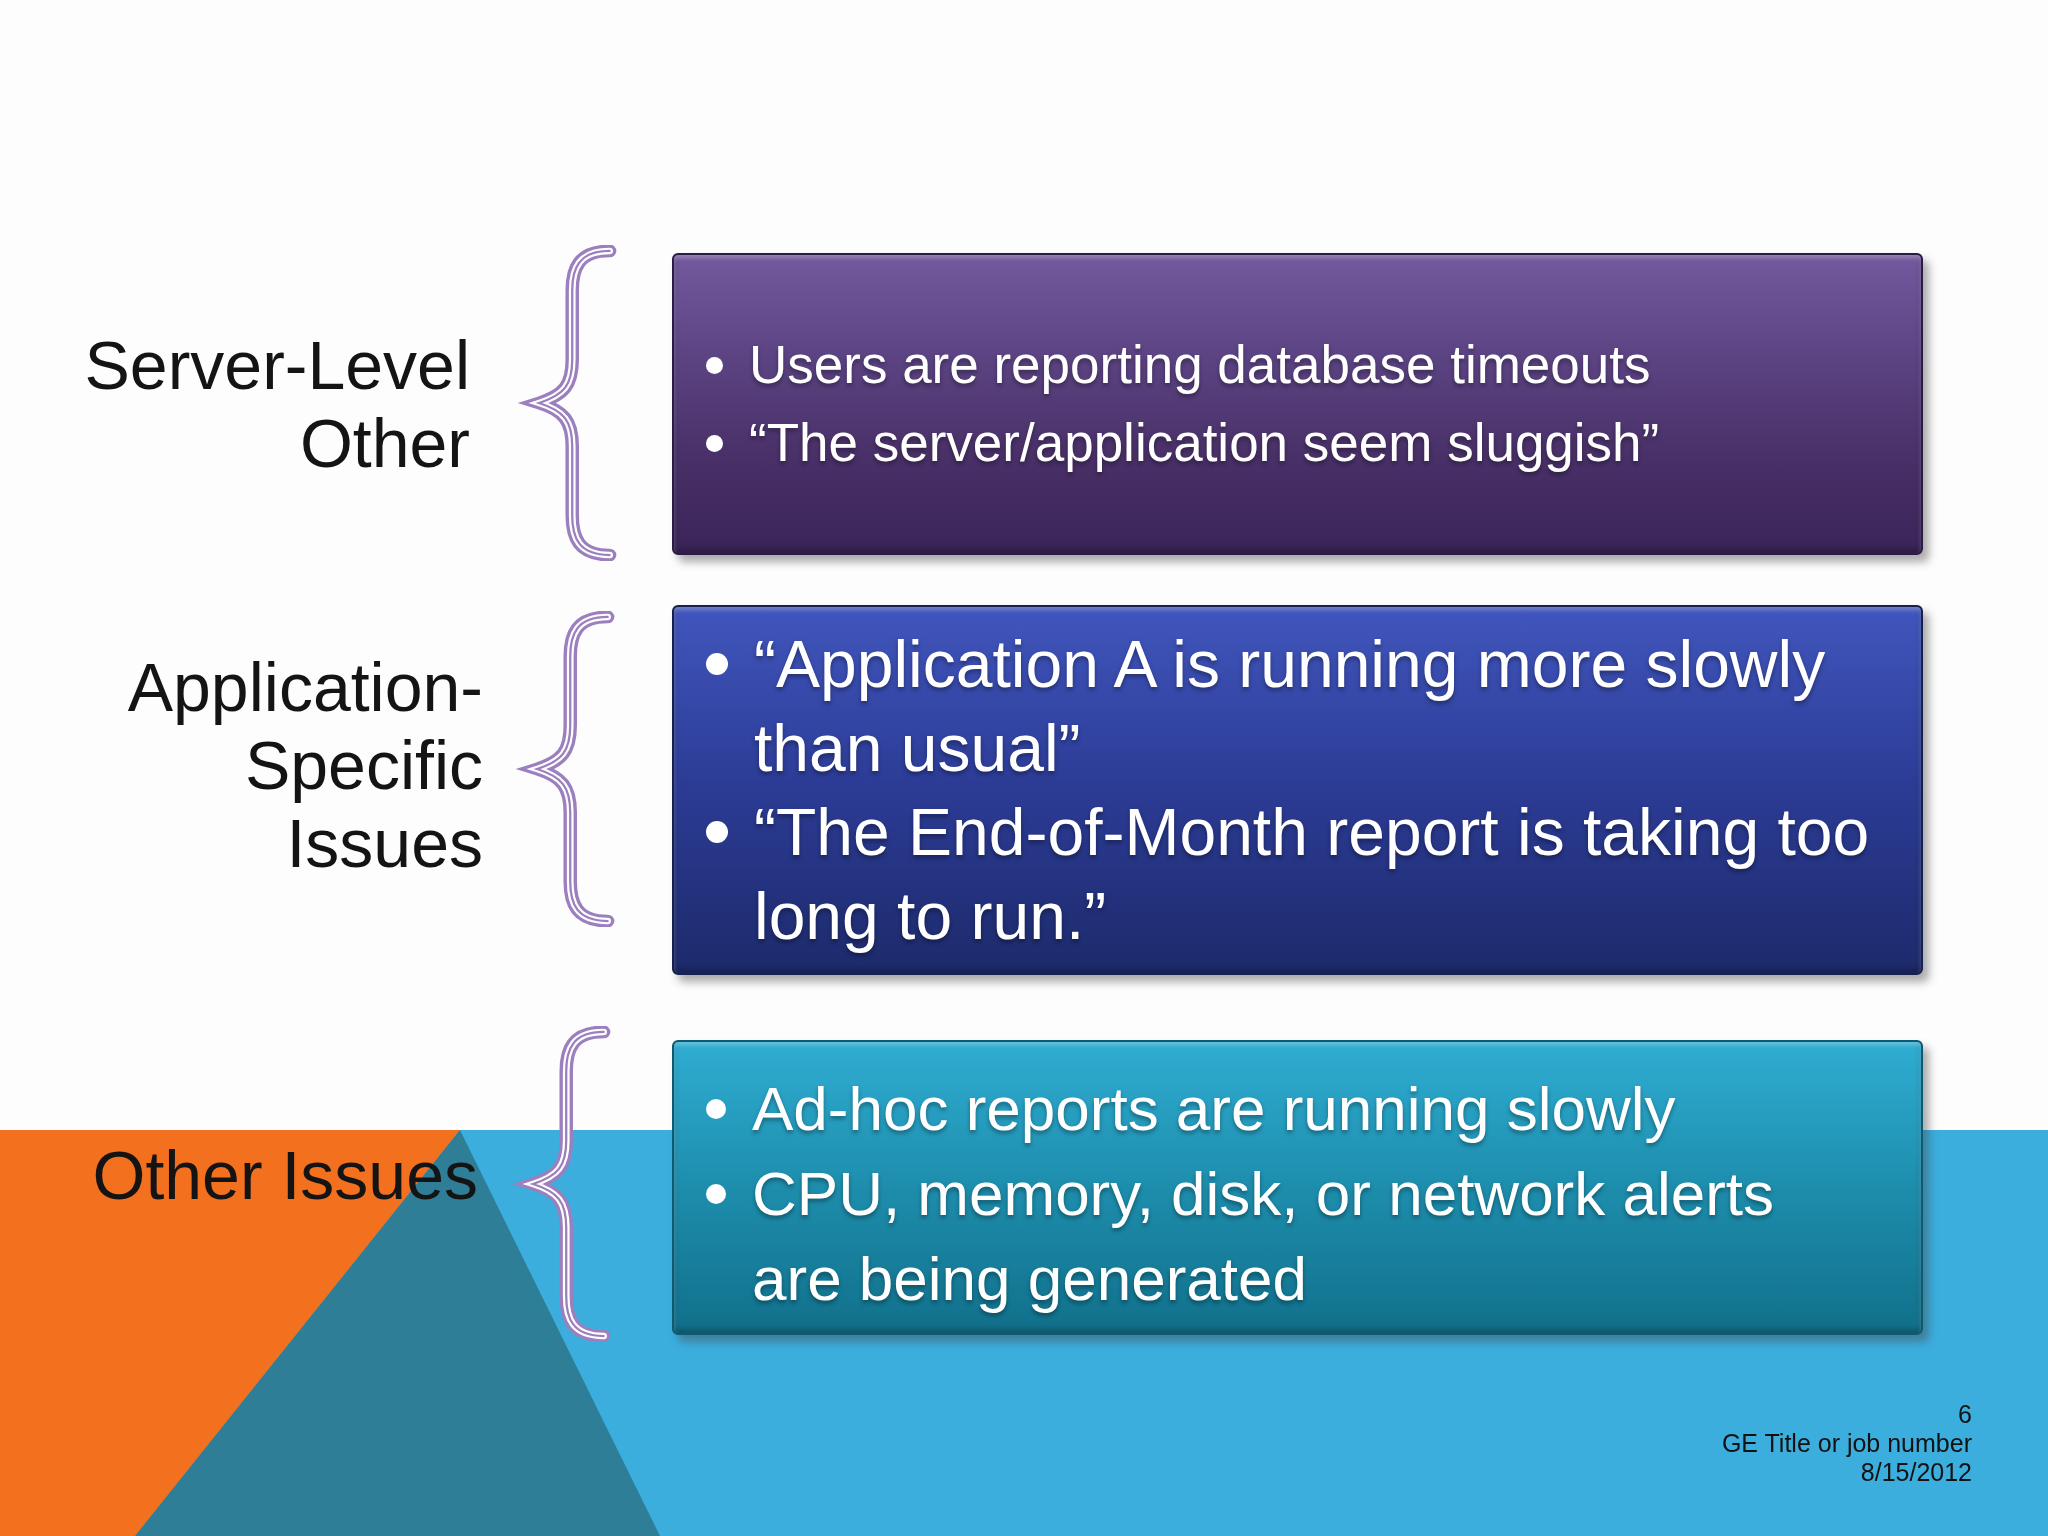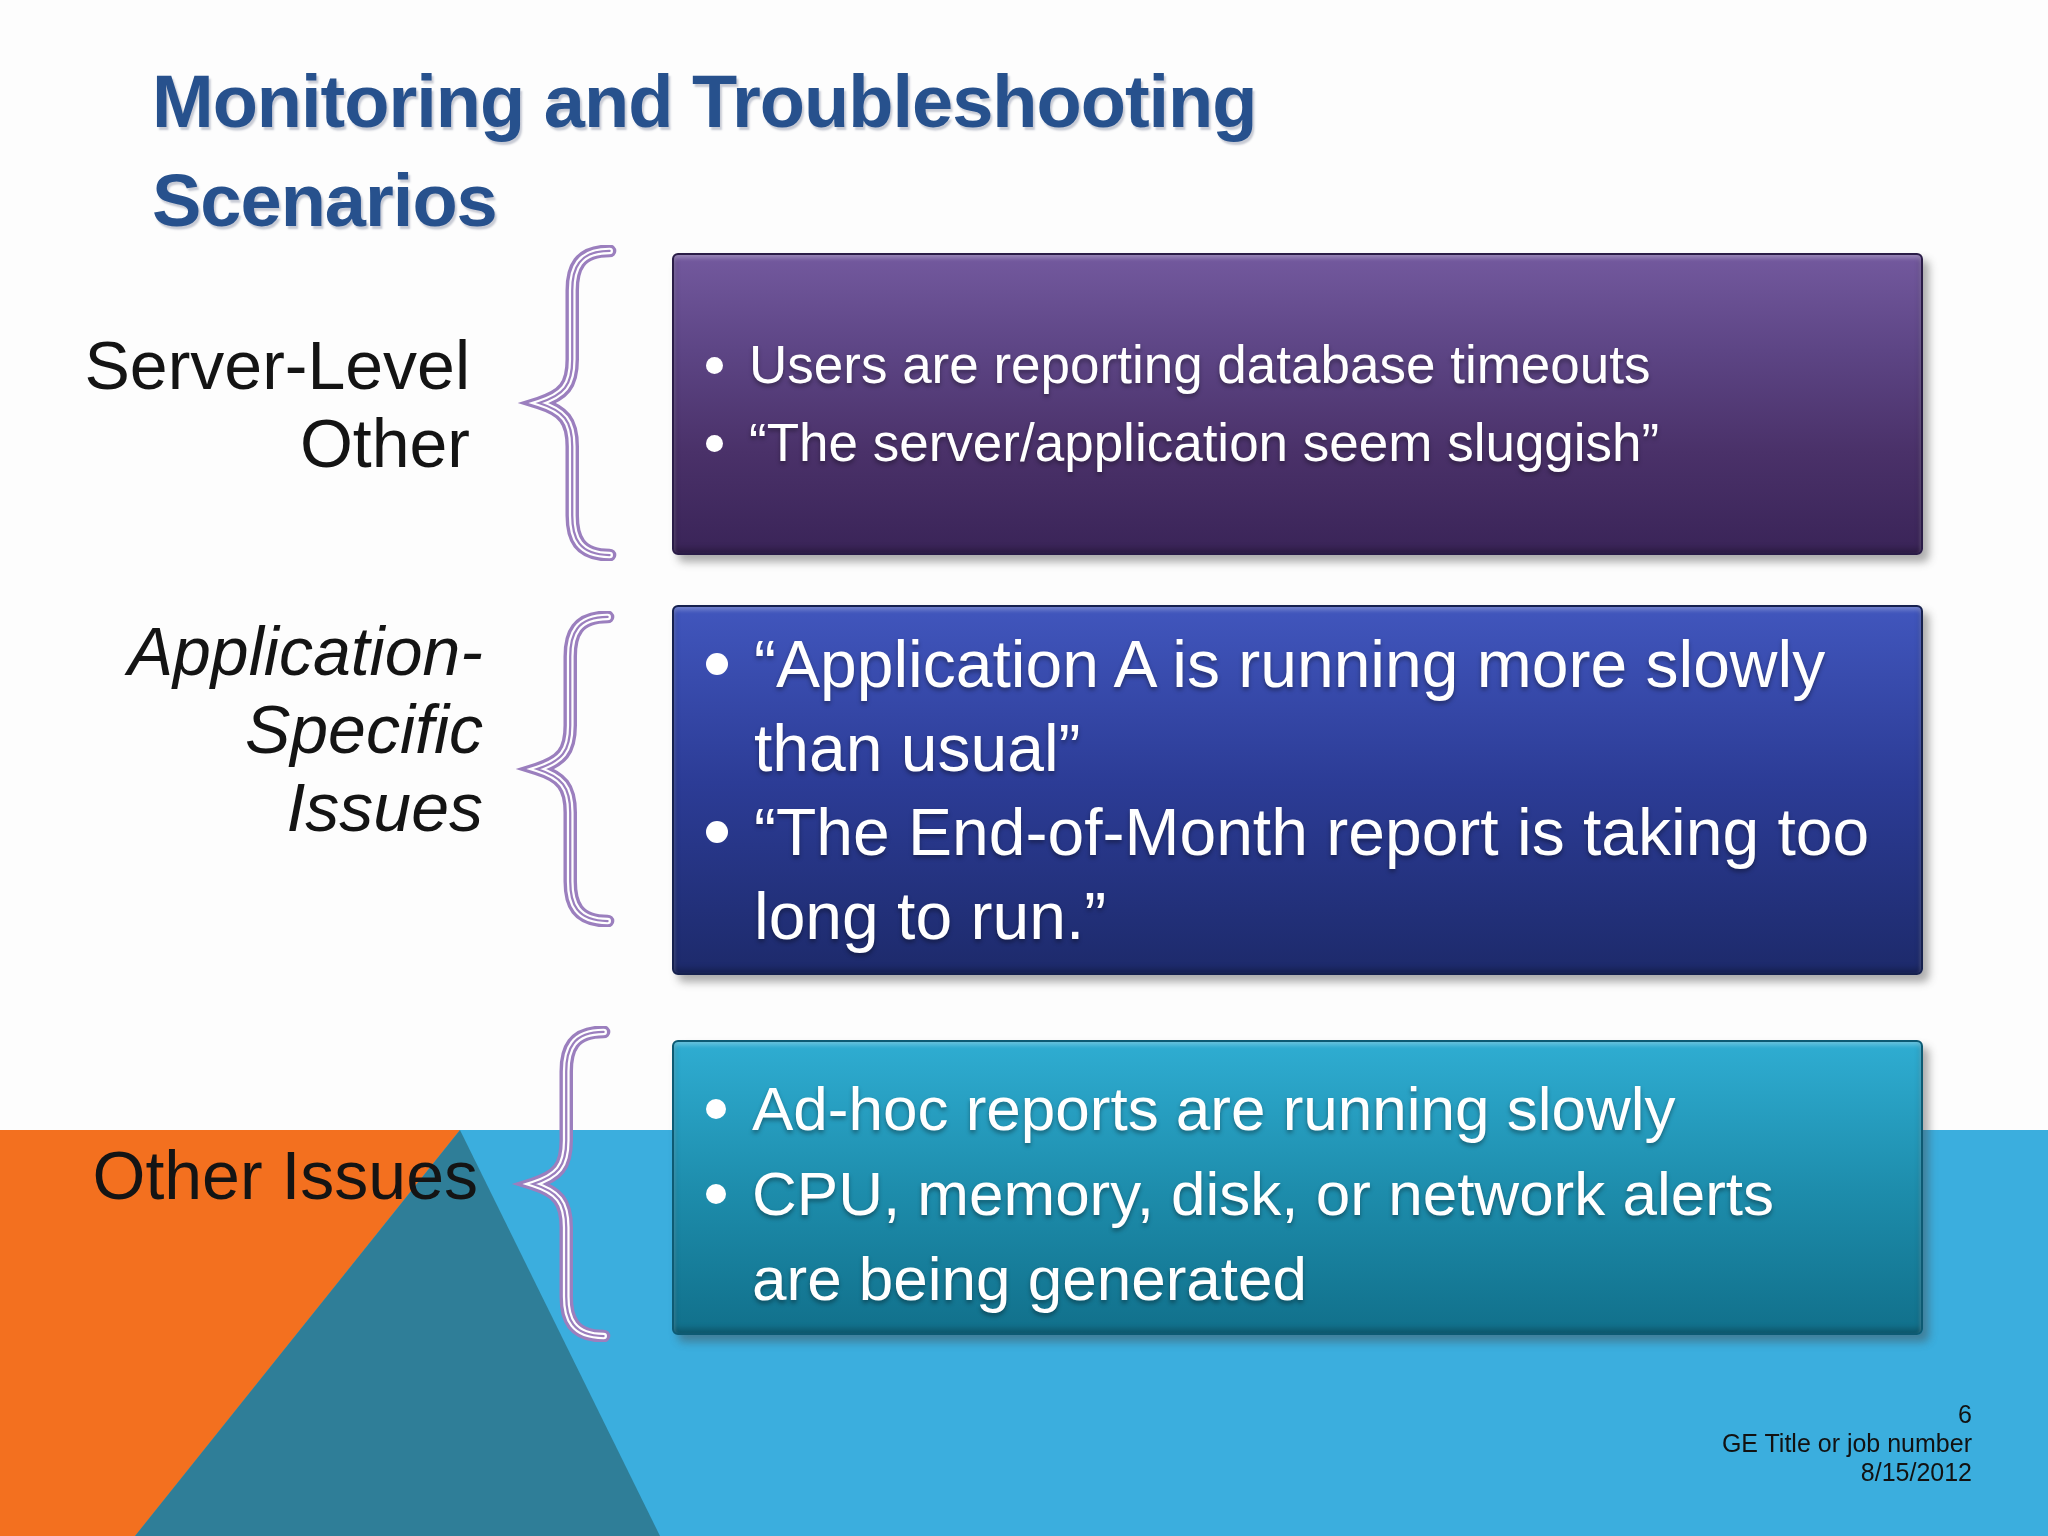--- a/index.html
+++ b/index.html
@@ -17,21 +17,21 @@
   
   .title{position:absolute;left:152px;top:52px;width:1400px;margin:0;
     font-size:74px;line-height:99px;font-weight:bold;letter-spacing:-1px;
     color:#27518D;white-space:pre-line;
     text-shadow:2px 3px 2px rgba(40,50,90,0.25);}
 
   
   .label{position:absolute;left:0;text-align:right;color:#141414;
     font-size:68px;line-height:78px;white-space:pre-line;}
   .label-1{width:470px;top:326px;}
-  .label-2{width:483px;top:612px;font-style:italic;}
+  .label-2{width:483px;top:648px;}
   .label-3{width:478px;top:1136px;}
 
   
   .brace{position:absolute;width:108px;height:316px;}
   .brace-1{left:512px;top:245px;}
   .brace-2{left:510px;top:611px;}
   .brace-3{left:506px;top:1026px;}
 
   
   .box{position:absolute;left:672px;width:1251px;box-sizing:border-box;
@@ -66,22 +66,20 @@
 </style>
 </head>
 <body>
 
 <div class="slide">
 
   <div class="band"></div>
   <div class="orange-shape"></div>
   <div class="tealtri"></div>
 
-  <h1 class="title">Monitoring and Troubleshooting
-Scenarios</h1>
 
   <div class="label label-1">Server-Level
 Other</div>
   <div class="label label-2">Application-
 Specific
 Issues</div>
   <div class="label label-3">Other Issues</div>
 
   <svg class="brace brace-1" viewBox="0 0 104 320" preserveAspectRatio="none">
     <path d="M94,6 C64,6 58,24 58,46 L58,116 C58,142 50,152 26,160 C50,168 58,178 58,204 L58,274 C58,296 64,314 94,314" fill="none" stroke="#9B7FBE" stroke-width="13" stroke-linecap="round"></path>

